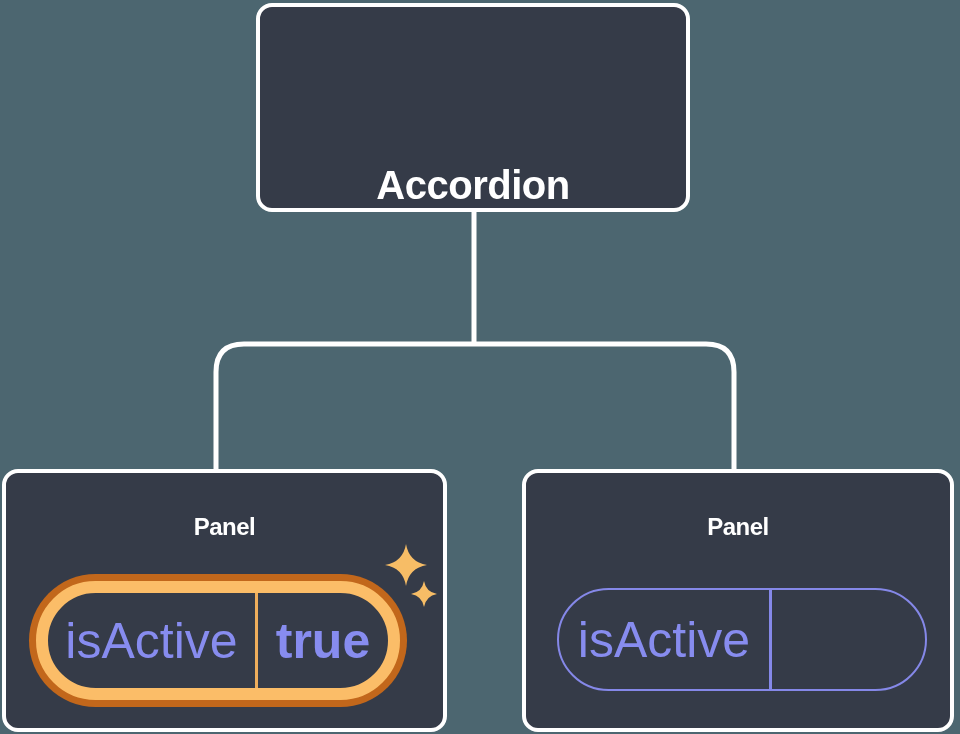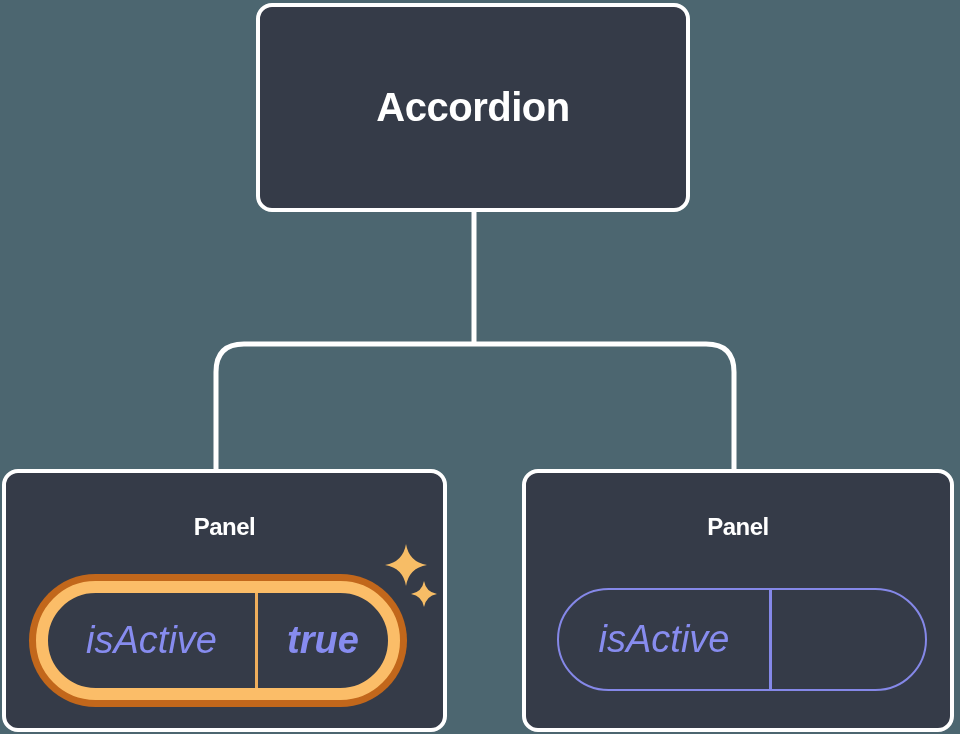--- a/index.html
+++ b/index.html
@@ -31,21 +31,21 @@
     position: absolute;
     box-sizing: border-box;
     background: var(--node-fill, #353B48);
     border: 4px solid var(--node-border, #FFFFFF);
     border-radius: 16px;
   }
   #node-accordion {
     left: 256px; top: 3px;
     width: 434px; height: 209px;
     display: flex;
-    align-items: center;
+    align-items: flex-end;
     justify-content: center;
   }
   .node-title {
     color: var(--title-text, #FFFFFF);
     font-size: 40px;
     font-weight: 600;
     letter-spacing: -0.5px;
   }
   #node-panel-left {
     left: 2px; top: 469px;
@@ -61,22 +61,21 @@
     top: 40px;
     text-align: center;
     color: var(--title-text, #FFFFFF);
     font-size: 24px;
     font-weight: 600;
     letter-spacing: -0.5px;
   }
   
   .pill-text {
     color: var(--state-text, #878CEF);
-    font-size: 38px;
-    font-style: italic;
+    font-size: 50px;
   }
   #pill-active {
     position: absolute;
     left: 36px; top: 581px;
     width: 364px; height: 119px;
     box-sizing: border-box;
     background: var(--node-fill, #353B48);
     border: 12px solid var(--highlight-inner, #FBBD68);
     border-radius: 62px;
     box-shadow: 0 0 0 7px var(--highlight-outer, #C2671B);

